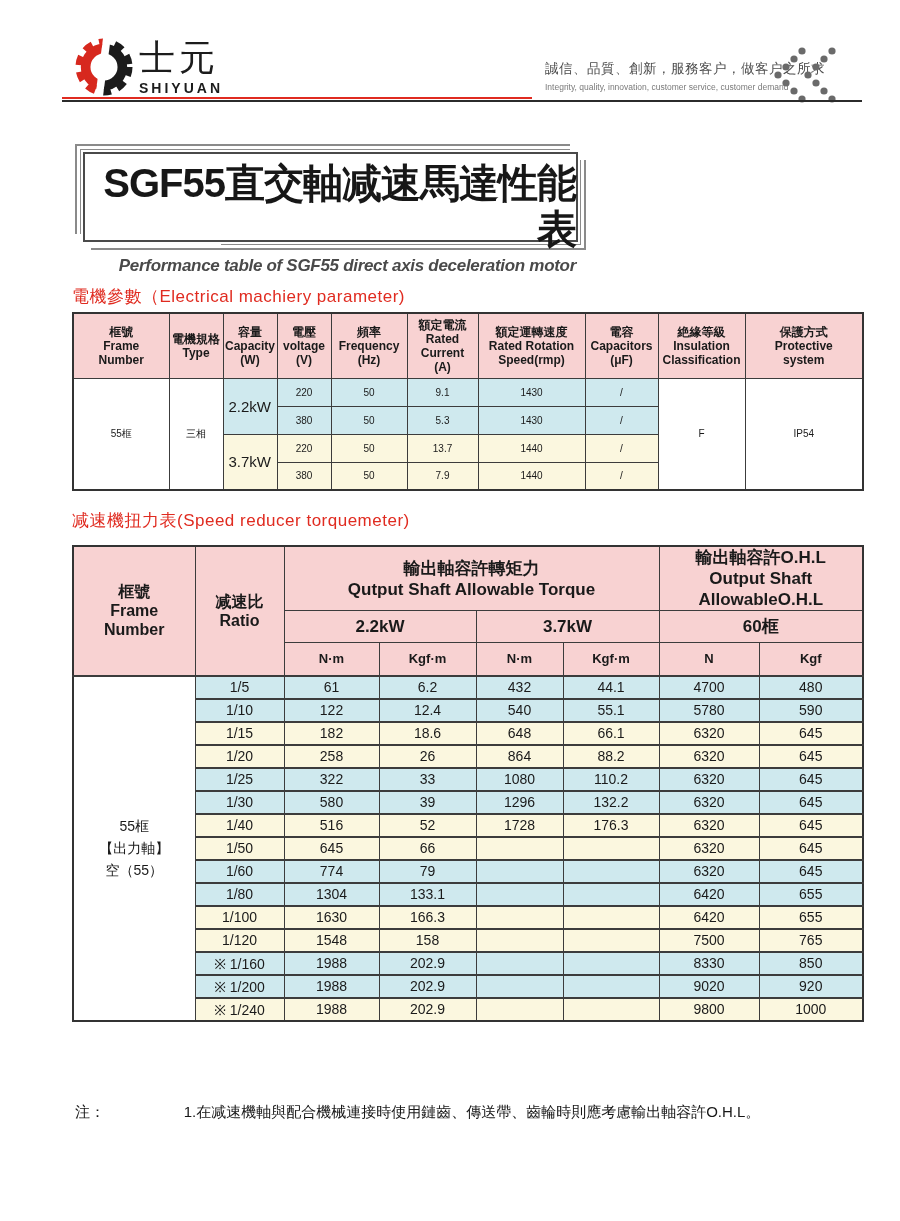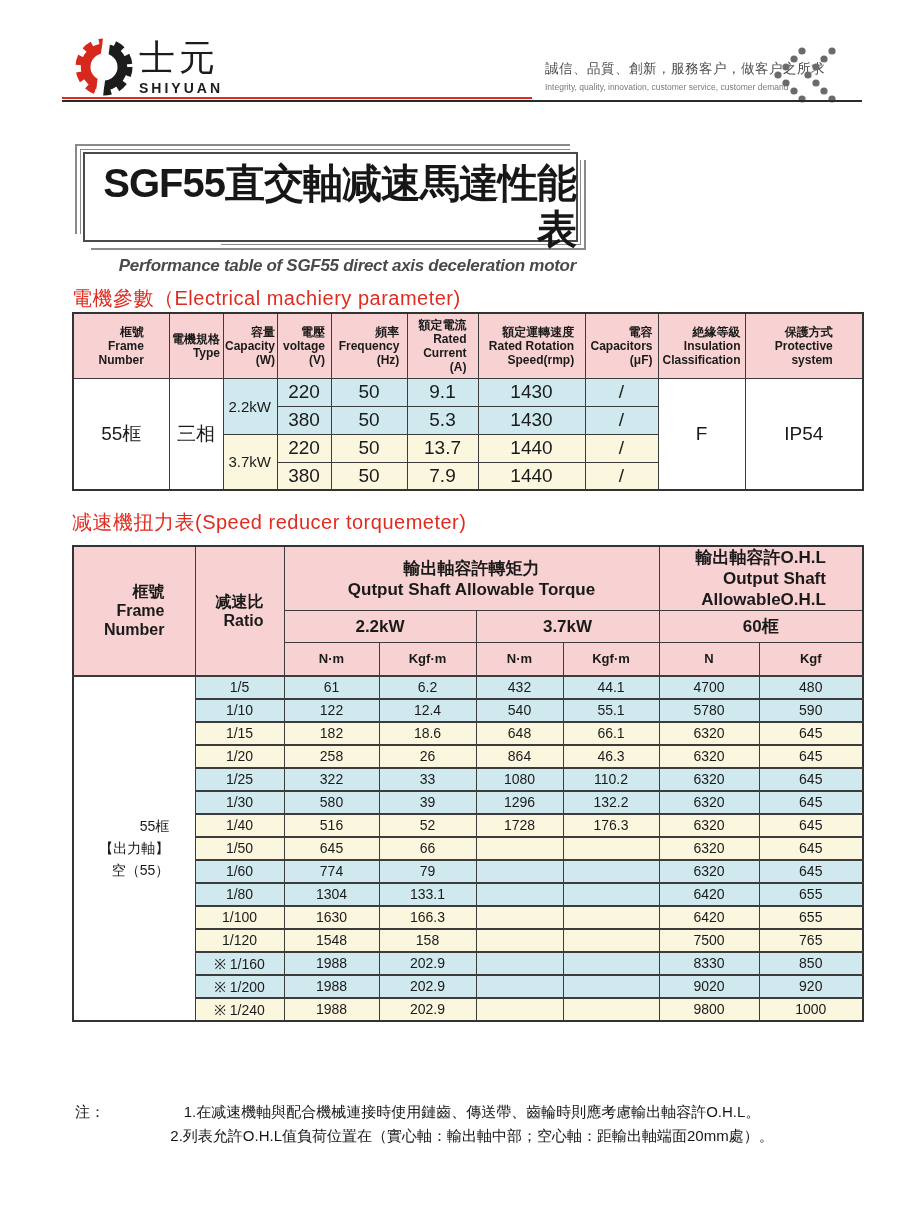--- a/index.html
+++ b/index.html
@@ -32,34 +32,34 @@
   .title-ghost-br { position:absolute; left:8px; top:8px; width:100%; height:100%;
       border-bottom:2px solid #8a8a8a; border-right:2px solid #8a8a8a; }
   .title-ghost-br::before { content:""; position:absolute; right:3px; bottom:3px; left:130px; top:0;
       border-bottom:1px solid #8a8a8a; border-right:1px solid #8a8a8a; }
   .title-box { position:absolute; left:0; top:0; width:100%; height:100%; background:#ffffff;
       border:2px solid #4a4a4a; padding:6px 0 0 16px; }
   .title-main { font-size:40px; font-weight:700; color:#171717; letter-spacing:-1px; line-height:46px; }
   .title-sub { font-size:17px; font-weight:700; font-style:italic; color:#4a4a4a; margin-top:4px; letter-spacing:-0.3px; }
 
   
-  .sec-heading { position:absolute; left:72px; color:#e02b20; font-size:20px; font-weight:500; letter-spacing:0.5px; }
+  .sec-heading { position:absolute; left:72px; color:#e02b20; font-size:17px; font-weight:500; letter-spacing:0.5px; }
   #motor-heading { top:285px; }
   #torque-heading { top:509px;text-align:center; }
 
   
   table { border-collapse:collapse; table-layout:fixed; background:#ffffff; }
   #motor-table { position:absolute; left:72px; top:312px; width:790px; border:2px solid #333; }
   #torque-table { position:absolute; left:72px; top:545px; width:790px; border:2px solid #333; }
   th, td { border:1px solid #3c3c3c; text-align:center; vertical-align:middle; overflow:hidden; }
   th { background:#f8d2d2; font-weight:700; }
   #motor-table th { height:65px; font-size:12px; line-height:14px; padding:2px 2px; }
-  #motor-table td { height:28px; font-size:19px; }
+  #motor-table td { height:28px; font-size:10px; }
   .hblock { display:flex; justify-content:center; }
-  .hblock > div { text-align:right; }
+  .hblock > div { text-align:center; }
   #motor-table td.cap { text-align:left; padding-left:5px; font-size:15px; }
   #torque-table td { height:23px; font-size:14px; }
   #torque-table td, #torque-table th { border-color:#3c3c3c; }
   #torque-table tbody td { border-top-width:2px; }
   #torque-table .th-big { font-size:17px; line-height:21px; height:55px; }
   #torque-table .th-frame { font-size:16px; line-height:19px; }
   #torque-table .th-power { font-size:17px; height:32px; }
   #torque-table .th-unit { font-size:13px; height:33px; font-weight:700; }
   td.tone-blue { background:#cfe9ee; }
   td.tone-yellow { background:#fbf7df; }
@@ -377,21 +377,21 @@
           <td class="tone-yellow">648</td>
           <td class="tone-yellow">66.1</td>
           <td class="tone-yellow">6320</td>
           <td class="tone-yellow">645</td>
         </tr>
         <tr>
           <td class="tone-yellow">1/20</td>
           <td class="tone-yellow">258</td>
           <td class="tone-yellow">26</td>
           <td class="tone-yellow">864</td>
-          <td class="tone-yellow">46.3</td>
+          <td class="tone-yellow">88.2</td>
           <td class="tone-yellow">6320</td>
           <td class="tone-yellow">645</td>
         </tr>
         <tr>
           <td class="tone-blue">1/25</td>
           <td class="tone-blue">322</td>
           <td class="tone-blue">33</td>
           <td class="tone-blue">1080</td>
           <td class="tone-blue">110.2</td>
           <td class="tone-blue">6320</td>
@@ -487,17 +487,16 @@
           <td class="tone-yellow">9800</td>
           <td class="tone-yellow">1000</td>
         </tr>
       </tbody>
     </table>
 
   <div class="notes">
     <div class="notes-prefix">注：</div>
     <div class="notes-items" id="notes-items">
         <div>1.在减速機軸與配合機械連接時使用鏈齒、傳送帶、齒輪時則應考慮輸出軸容許O.H.L。</div>
-        <div>2.列表允許O.H.L值負荷位置在（實心軸：輸出軸中部；空心軸：距輸出軸端面20mm處）。</div>
       </div>
   </div>
 
 </div>
 
 </body></html>

